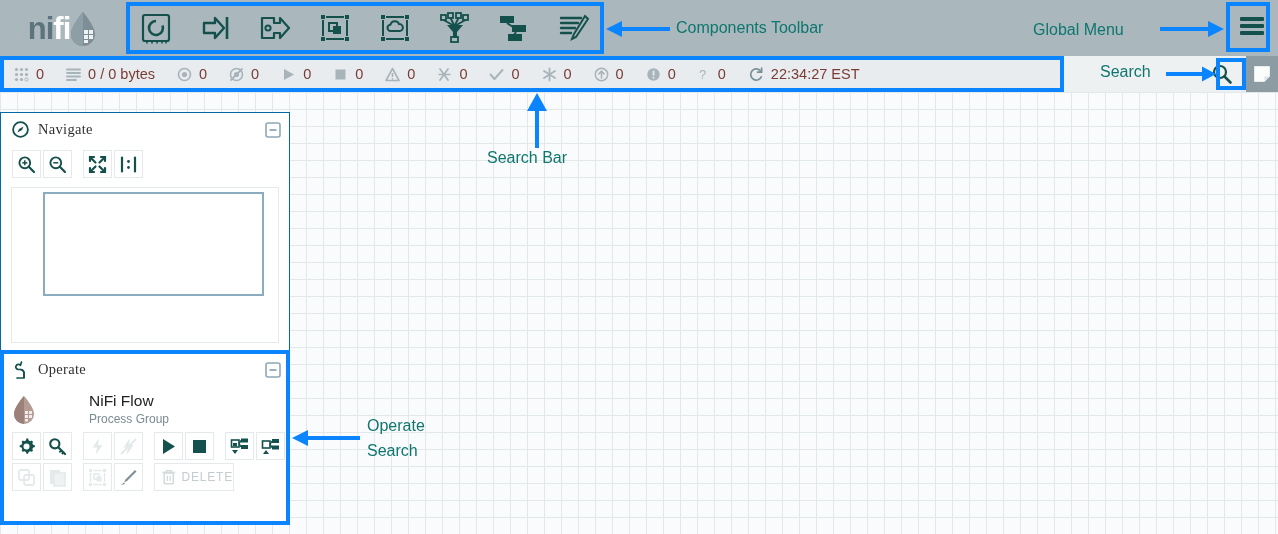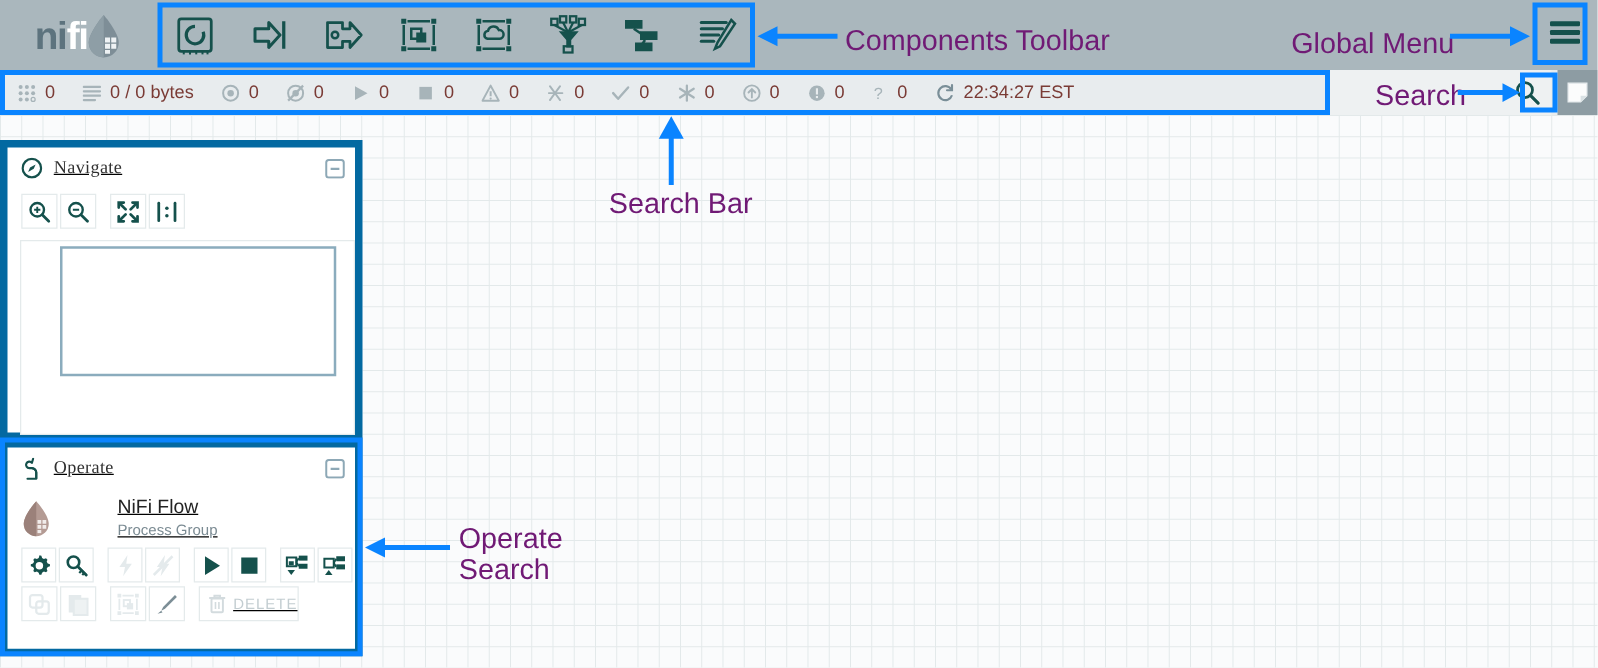--- a/index.html
+++ b/index.html
@@ -64,23 +64,22 @@
     width:30px;height:30px;display:flex;align-items:center;justify-content:center;
     cursor:pointer;margin-right:4px;
   }
   #note-btn{
     position:absolute;left:1246px;top:56px;width:32px;height:36px;
     background:#8d9ca3;display:flex;align-items:center;justify-content:center;
     cursor:pointer;
   }
   
   .panel{
-    position:absolute;background:#ffffff;border:6px solid #0369a1;
+    position:absolute;background:#ffffff;border:1px solid #0369a1;
     box-sizing:border-box;
-    text-decoration:underline;
   }
   #navigate{left:0;top:112px;width:290px;height:240px;}
   #operate{left:0;top:352px;width:290px;height:173px;}
   .panel-head{
     height:33px;display:flex;align-items:center;padding:0 8px 0 11px;
     box-sizing:border-box;
   }
   .panel-head .ph-icon{display:inline-flex;margin-right:9px;}
   .panel-title{
     font-family:"Liberation Serif", serif;font-size:14.5px;color:#303030;
@@ -118,21 +117,21 @@
     margin-right:2px;background:#fff;
   }
   .op-btn.gap{margin-left:9px;}
   .op-btn.wide{width:80px;justify-content:flex-start;padding-left:6px;}
   .op-btn.wide .dl{
     font-size:12px;color:#c3cdd1;letter-spacing:.8px;margin-left:5px;
   }
   
   #annot{position:absolute;left:0;top:0;width:1278px;height:534px;pointer-events:none;}
   .anno-label{
-    position:absolute;color:#701a75;font-size:23px;white-space:nowrap;
+    position:absolute;color:#0f766e;font-size:16px;white-space:nowrap;
   }
   .anno-box{
     position:absolute;border:4px solid #0a84ff;box-sizing:border-box;
   }
 </style>
 </head>
 <body>
 
 <div id="canvas"></div>
 

